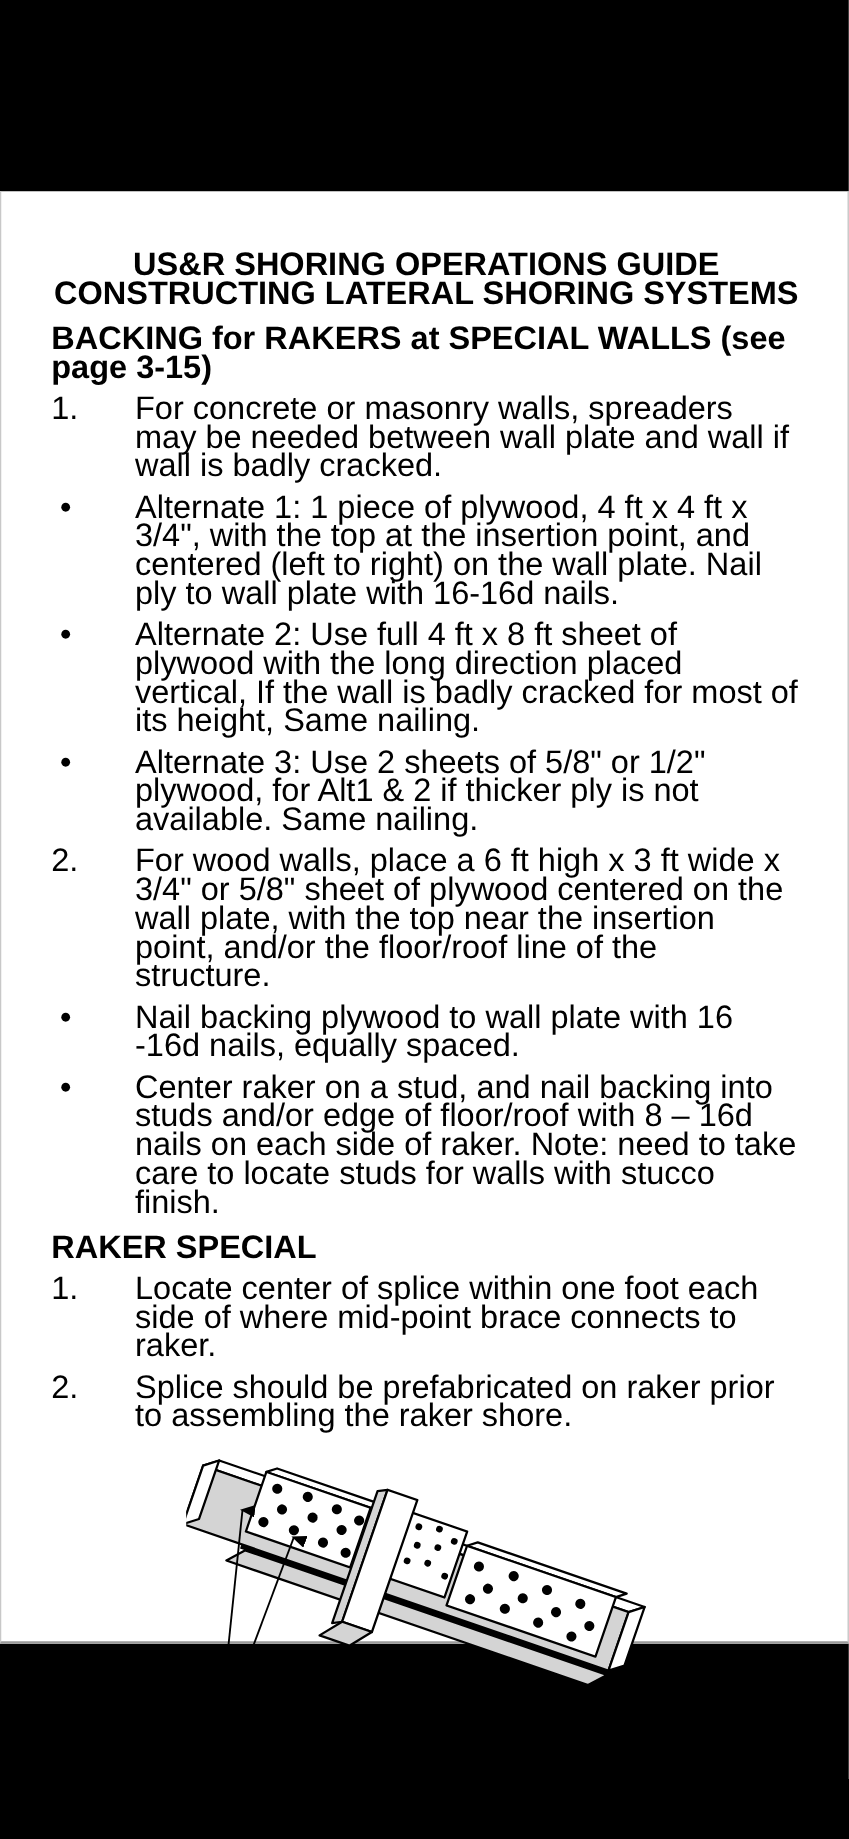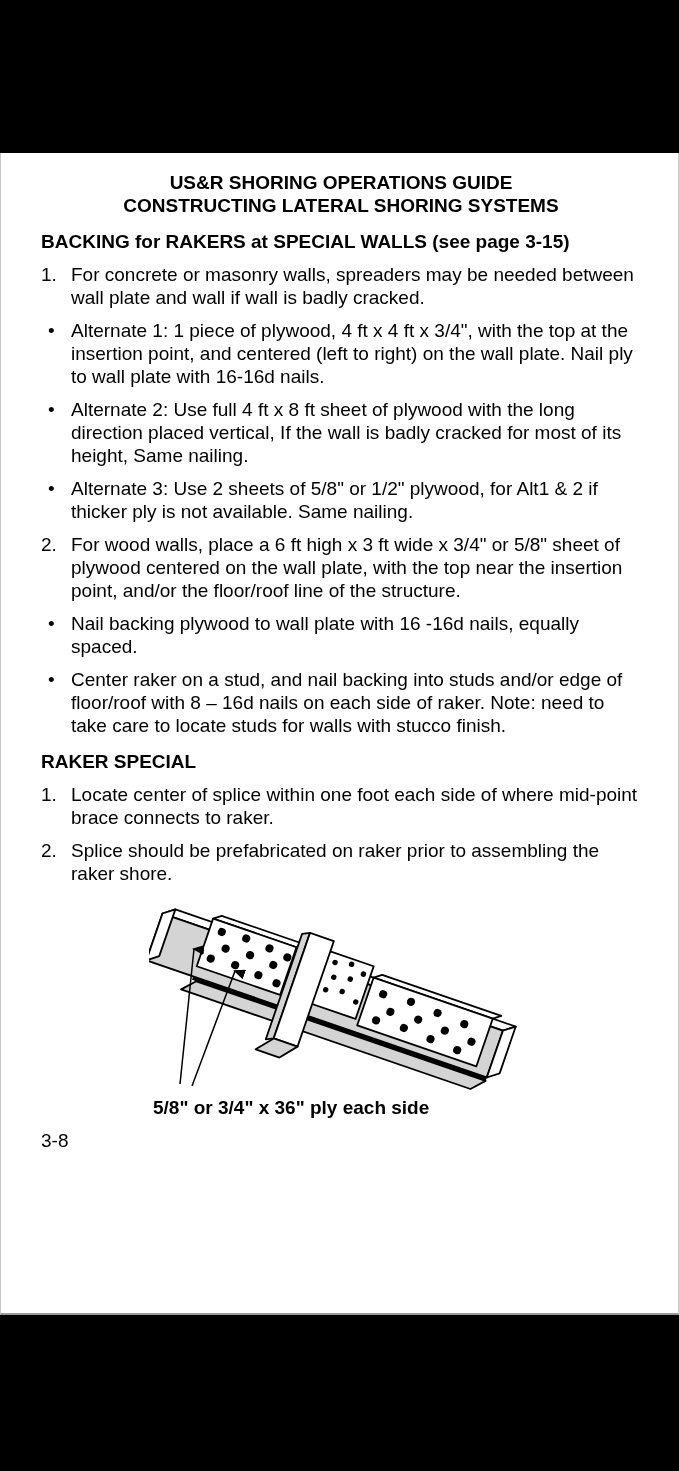--- a/index.html
+++ b/index.html
@@ -15,30 +15,30 @@
     position:absolute;
     top:153px; left:0;
     width:679px; height:1162px;
     background:#ffffff;
     border-left:1px solid #c8c8c8;
     border-right:1px solid #c8c8c8;
     border-bottom:2px solid #9a9a9a;
     box-sizing:border-box;
   }
   .content {
-    padding:18px 37px 0 40px;
-    font-size:19px;
+    padding:47px 37px 0 40px;
+    font-size:26px;
     line-height:23px;
   }
   .doc-title { text-align:center; font-weight:bold; }
   .section-heading { font-weight:bold; margin-top:13px; }
   .item { display:flex; margin-top:10px; }
   .item .marker { width:30px; flex:none; }
   .item.bullet .marker { padding-left:7px; box-sizing:border-box; }
-  .item .text { flex:1; }
+  .item .text { flex:1;margin-left:37px; }
   .diagram-wrap { margin:6px 0 0 108px; }
   .caption { font-weight:bold; margin-left:112px; line-height:23.5px; }
   .page-number { text-align:left; margin-top:9px; }
   svg .ln { stroke:#000000; stroke-width:2; stroke-linejoin:round; }
   svg .white { fill:#ffffff; }
   svg .gray { fill:#d4d4d4; }
   svg .dot { fill:#000000; }
 </style>
 </head>
 <body>

